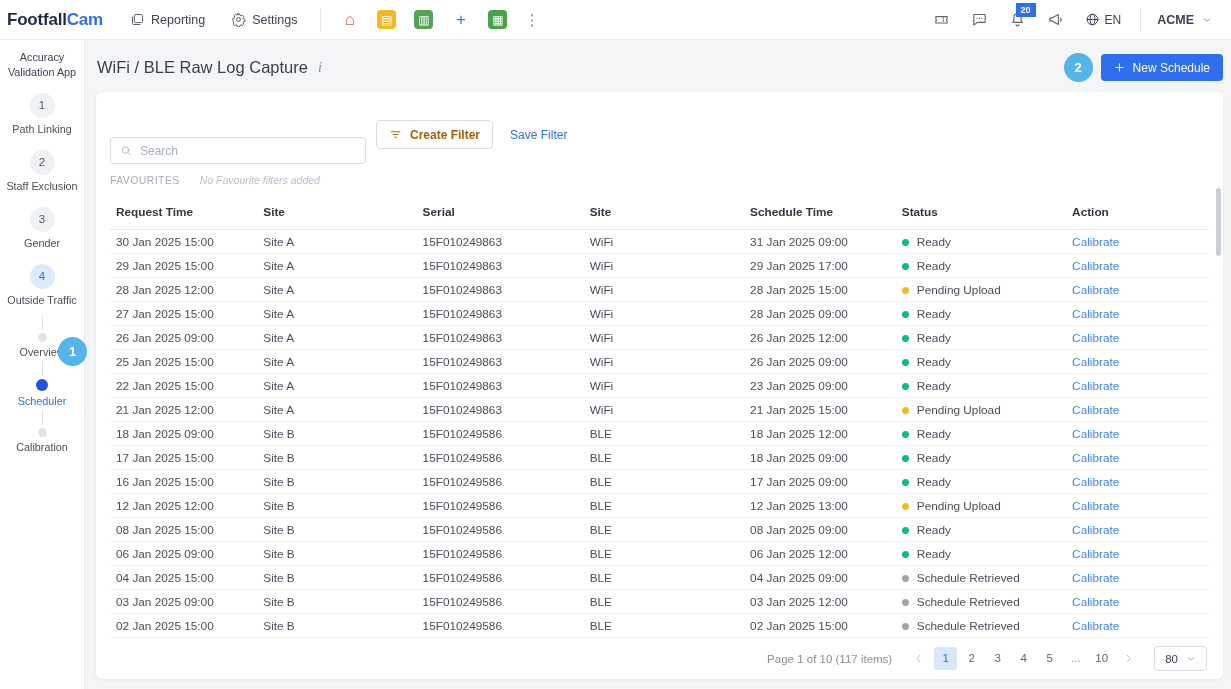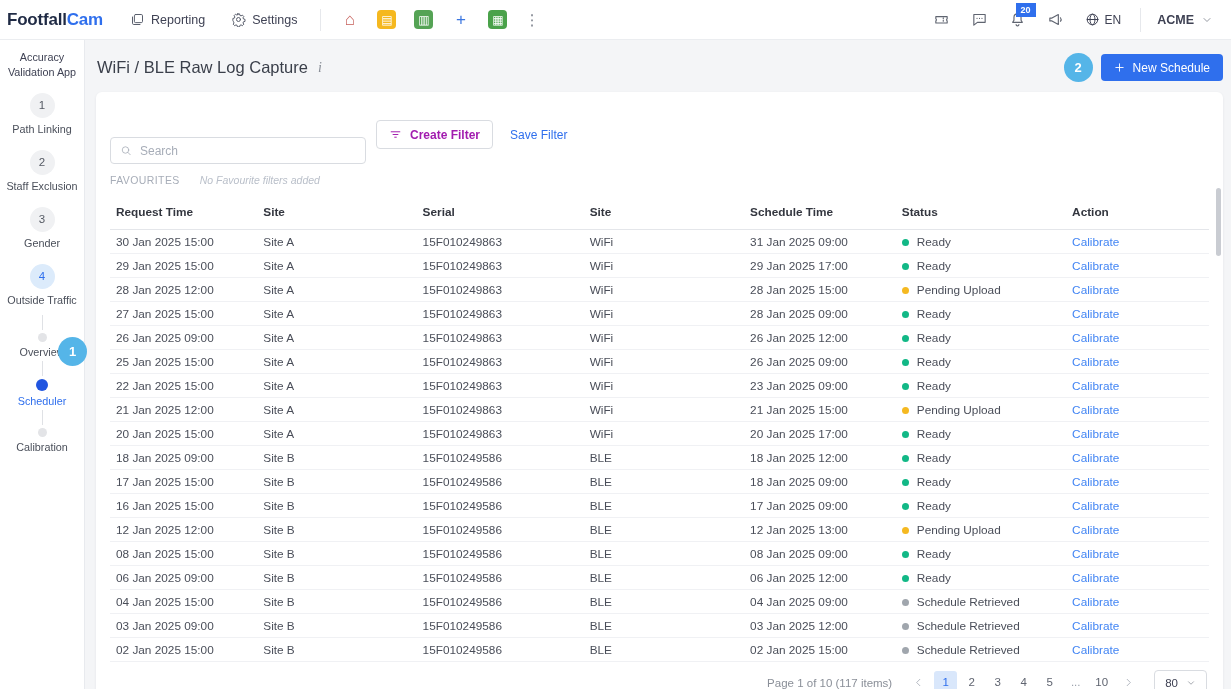--- a/index.html
+++ b/index.html
@@ -57,21 +57,21 @@
   .header-right { margin-left:auto; display:flex; align-items:center; gap:8px; }
   .btn-primary { background:#2f6fed; color:#fff; border:none; border-radius:4px; height:27px; padding:0 13px; font-size:12px; display:inline-flex; align-items:center; gap:8px; cursor:pointer; font-family:inherit; }
   .btn-primary svg.ic { width:11px; height:11px; stroke-width:2; }
 
   .card { background:#fff; border-radius:6px; margin:0 8px 12px 11px; flex:1; box-shadow:0 1px 3px rgba(20,30,60,.07); display:flex; flex-direction:column; position:relative; }
   .filter-bar { display:flex; align-items:center; padding:13px 14px 0; }
   .search-box { display:flex; align-items:center; width:256px; height:27px; border:1px solid #d9dce1; border-radius:4px; padding:0 9px; gap:6px; color:#a7adb8; background:#fff;margin-top:32px; }
   .search-box svg.ic { width:13px; height:13px; }
   .search-box input { border:none; outline:none; font-size:12px; width:100%; font-family:inherit; color:#3f4254; background:transparent; }
   .search-box input::placeholder { color:#a7adb8; }
-  .btn-outline { display:inline-flex; align-items:center; gap:8px; height:29px; border:1px solid #d9dce1; border-radius:4px; background:#fff; padding:0 12px; font-size:12px; font-weight:700; color:#a21caf; cursor:pointer; font-family:inherit; margin-left:10px; }
+  .btn-outline { display:inline-flex; align-items:center; gap:8px; height:29px; border:1px solid #d9dce1; border-radius:4px; background:#fff; padding:0 12px; font-size:12px; font-weight:700; color:#a16207; cursor:pointer; font-family:inherit; margin-left:10px; }
   .btn-outline svg.ic { width:13px; height:13px; stroke-width:1.8; }
   .link-blue { color:#2f6fed; font-size:12px; text-decoration:none; margin-left:17px; cursor:pointer; }
   .fav-row { display:flex; align-items:center; gap:20px; padding:10px 14px 9px; }
   .fav-label { font-size:10.5px; color:#a7adb8; letter-spacing:.4px; }
   .fav-empty { font-size:10.5px; color:#b9bfc9; font-style:italic; }
 
   table { width:calc(100% - 28px); margin:1px 14px 0; border-collapse:collapse; table-layout:fixed; }
   thead th { text-align:left; font-weight:700; color:#33363f; font-size:11.8px; padding:9px 6px 10px; border-bottom:1px solid #e4e6ea; }
   tbody td { font-size:11.8px; color:#4a4e59; padding:5.5px 6px; border-bottom:1px solid #f0f1f4; line-height:12px; white-space:nowrap; overflow:hidden; }
   .status-dot { display:inline-block; width:7px; height:7px; border-radius:50%; margin-right:8px; vertical-align:middle; }
@@ -331,29 +331,20 @@
             <tr>
               <td>21 Jan 2025 12:00</td>
               <td>Site A</td>
               <td>15F010249863</td>
               <td>WiFi</td>
               <td>21 Jan 2025 15:00</td>
               <td><span class="status-dot" style="background: rgb(245, 185, 33);"></span><span>Pending Upload</span></td>
               <td><a class="cal-link">Calibrate</a></td>
             </tr>
             <tr>
-              <td>20 Jan 2025 15:00</td>
-              <td>Site A</td>
-              <td>15F010249863</td>
-              <td>WiFi</td>
-              <td>20 Jan 2025 17:00</td>
-              <td><span class="status-dot" style="background: rgb(18, 184, 134);"></span><span>Ready</span></td>
-              <td><a class="cal-link">Calibrate</a></td>
-            </tr>
-            <tr>
               <td>18 Jan 2025 09:00</td>
               <td>Site B</td>
               <td>15F010249586</td>
               <td>BLE</td>
               <td>18 Jan 2025 12:00</td>
               <td><span class="status-dot" style="background: rgb(18, 184, 134);"></span><span>Ready</span></td>
               <td><a class="cal-link">Calibrate</a></td>
             </tr>
             <tr>
               <td>17 Jan 2025 15:00</td>

